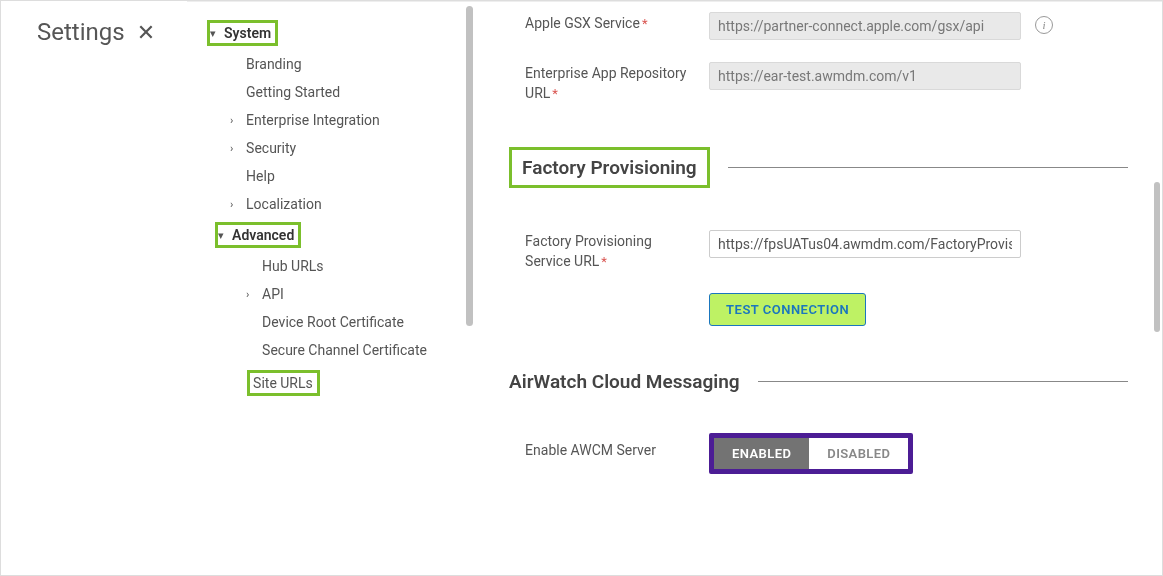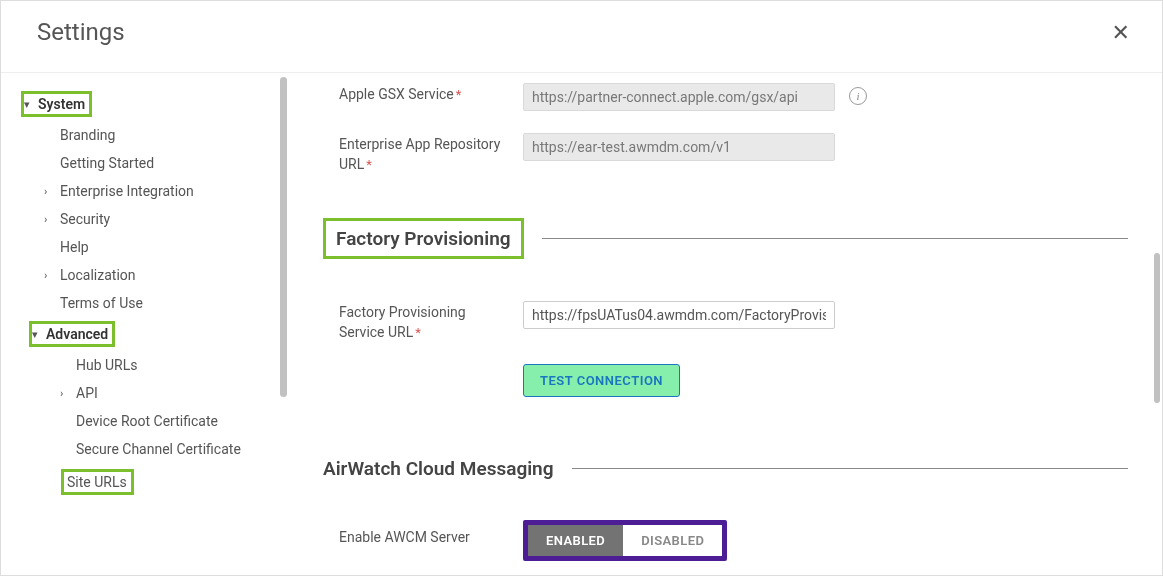--- a/index.html
+++ b/index.html
@@ -13,22 +13,20 @@
       color: #333;
       width: 1163px;
       height: 576px;
       overflow: hidden;
       border: 1px solid #ddd;
     }
     .container {
       width: 100%;
       height: 100%;
       display: flex;
-      flex-direction: column;
-      gap: 9px;
     }
     .header {
       display: flex;
       align-items: center;
       justify-content: space-between;
       padding: 0 20px 0 36px;
       height: 62px;
     }
     .header-title {
       font-size: 24px;
@@ -193,21 +191,21 @@
       border: 3px solid #7bbf2c;
       padding: 6px 10px;
     }
     .section-line {
       flex: 1;
       height: 1px;
       background: #888;
     }
     .btn-outline {
       border: 1px solid #1a76be;
-      background: #86efac;
+      background: #bef264;
       color: #1a76be;
       font-size: 13px;
       font-weight: 600;
       letter-spacing: 0.5px;
       padding: 8px 16px;
       border-radius: 3px;
       cursor: pointer;
     }
     .toggle-group {
       display: inline-flex;
@@ -269,24 +267,20 @@
           <span class="nav-caret">›</span>
           <span class="nav-label">Security</span>
         </div>
         <div class="nav-item depth1">
           <span class="nav-caret"></span>
           <span class="nav-label">Help</span>
         </div>
         <div class="nav-item depth1">
           <span class="nav-caret">›</span>
           <span class="nav-label">Localization</span>
-        </div>
-        <div class="nav-item depth1">
-          <span class="nav-caret"></span>
-          <span class="nav-label">Terms of Use</span>
         </div>
 
         <div class="nav-group-header" style="padding-left:12px;">
           <span class="highlight-box">
             <span class="nav-caret">▾</span>
             <span class="nav-label" style="font-weight:600;color:#333;">Advanced</span>
           </span>
         </div>
 
         <div class="nav-item depth2">
@@ -347,21 +341,21 @@
             </div>
             <input class="form-input" value="https://fpsUATus04.awmdm.com/FactoryProvision" style="">
           </div>
 
           <div class="form-row">
             <div class="form-label"></div>
             <button class="btn-outline">TEST CONNECTION</button>
           </div>
         </div>
 
-        <div class="section-divider" style="margin-top:60px;margin-bottom:40px;">
+        <div class="section-divider" style="margin-top:44px;margin-bottom:40px;">
           <span class="section-title">AirWatch Cloud Messaging</span>
           <div class="section-line"></div>
         </div>
 
         <div class="indented-rows">
           <div class="form-row">
             <div class="form-label" style="padding-top:8px;">Enable AWCM Server</div>
             <div class="toggle-group">
               <button class="toggle-btn active">ENABLED</button>
               <button class="toggle-btn">DISABLED</button>

